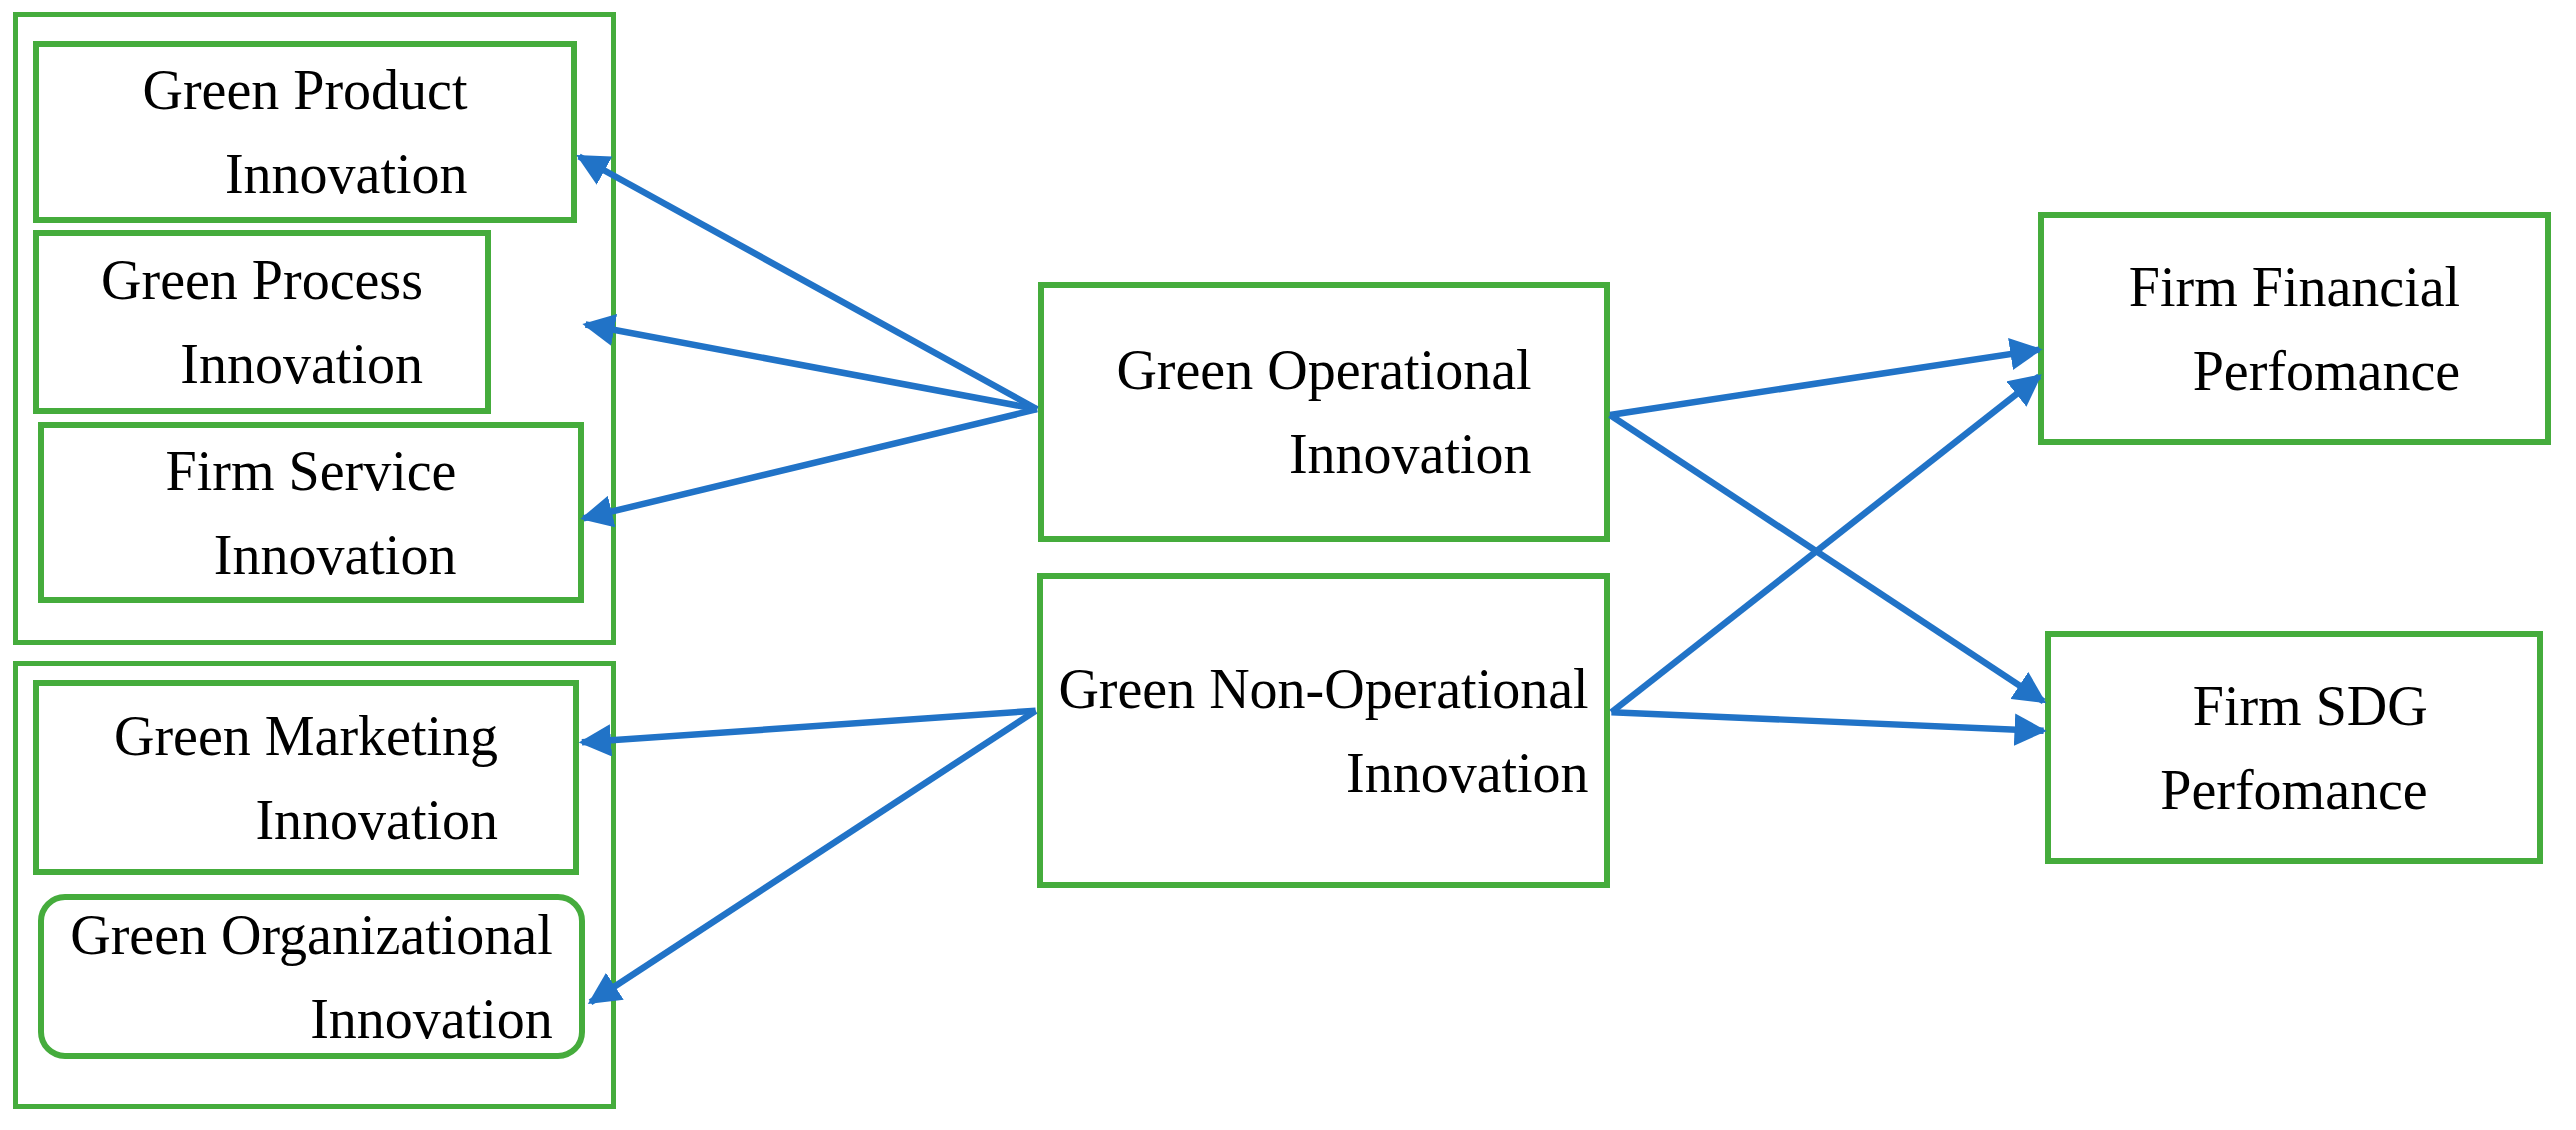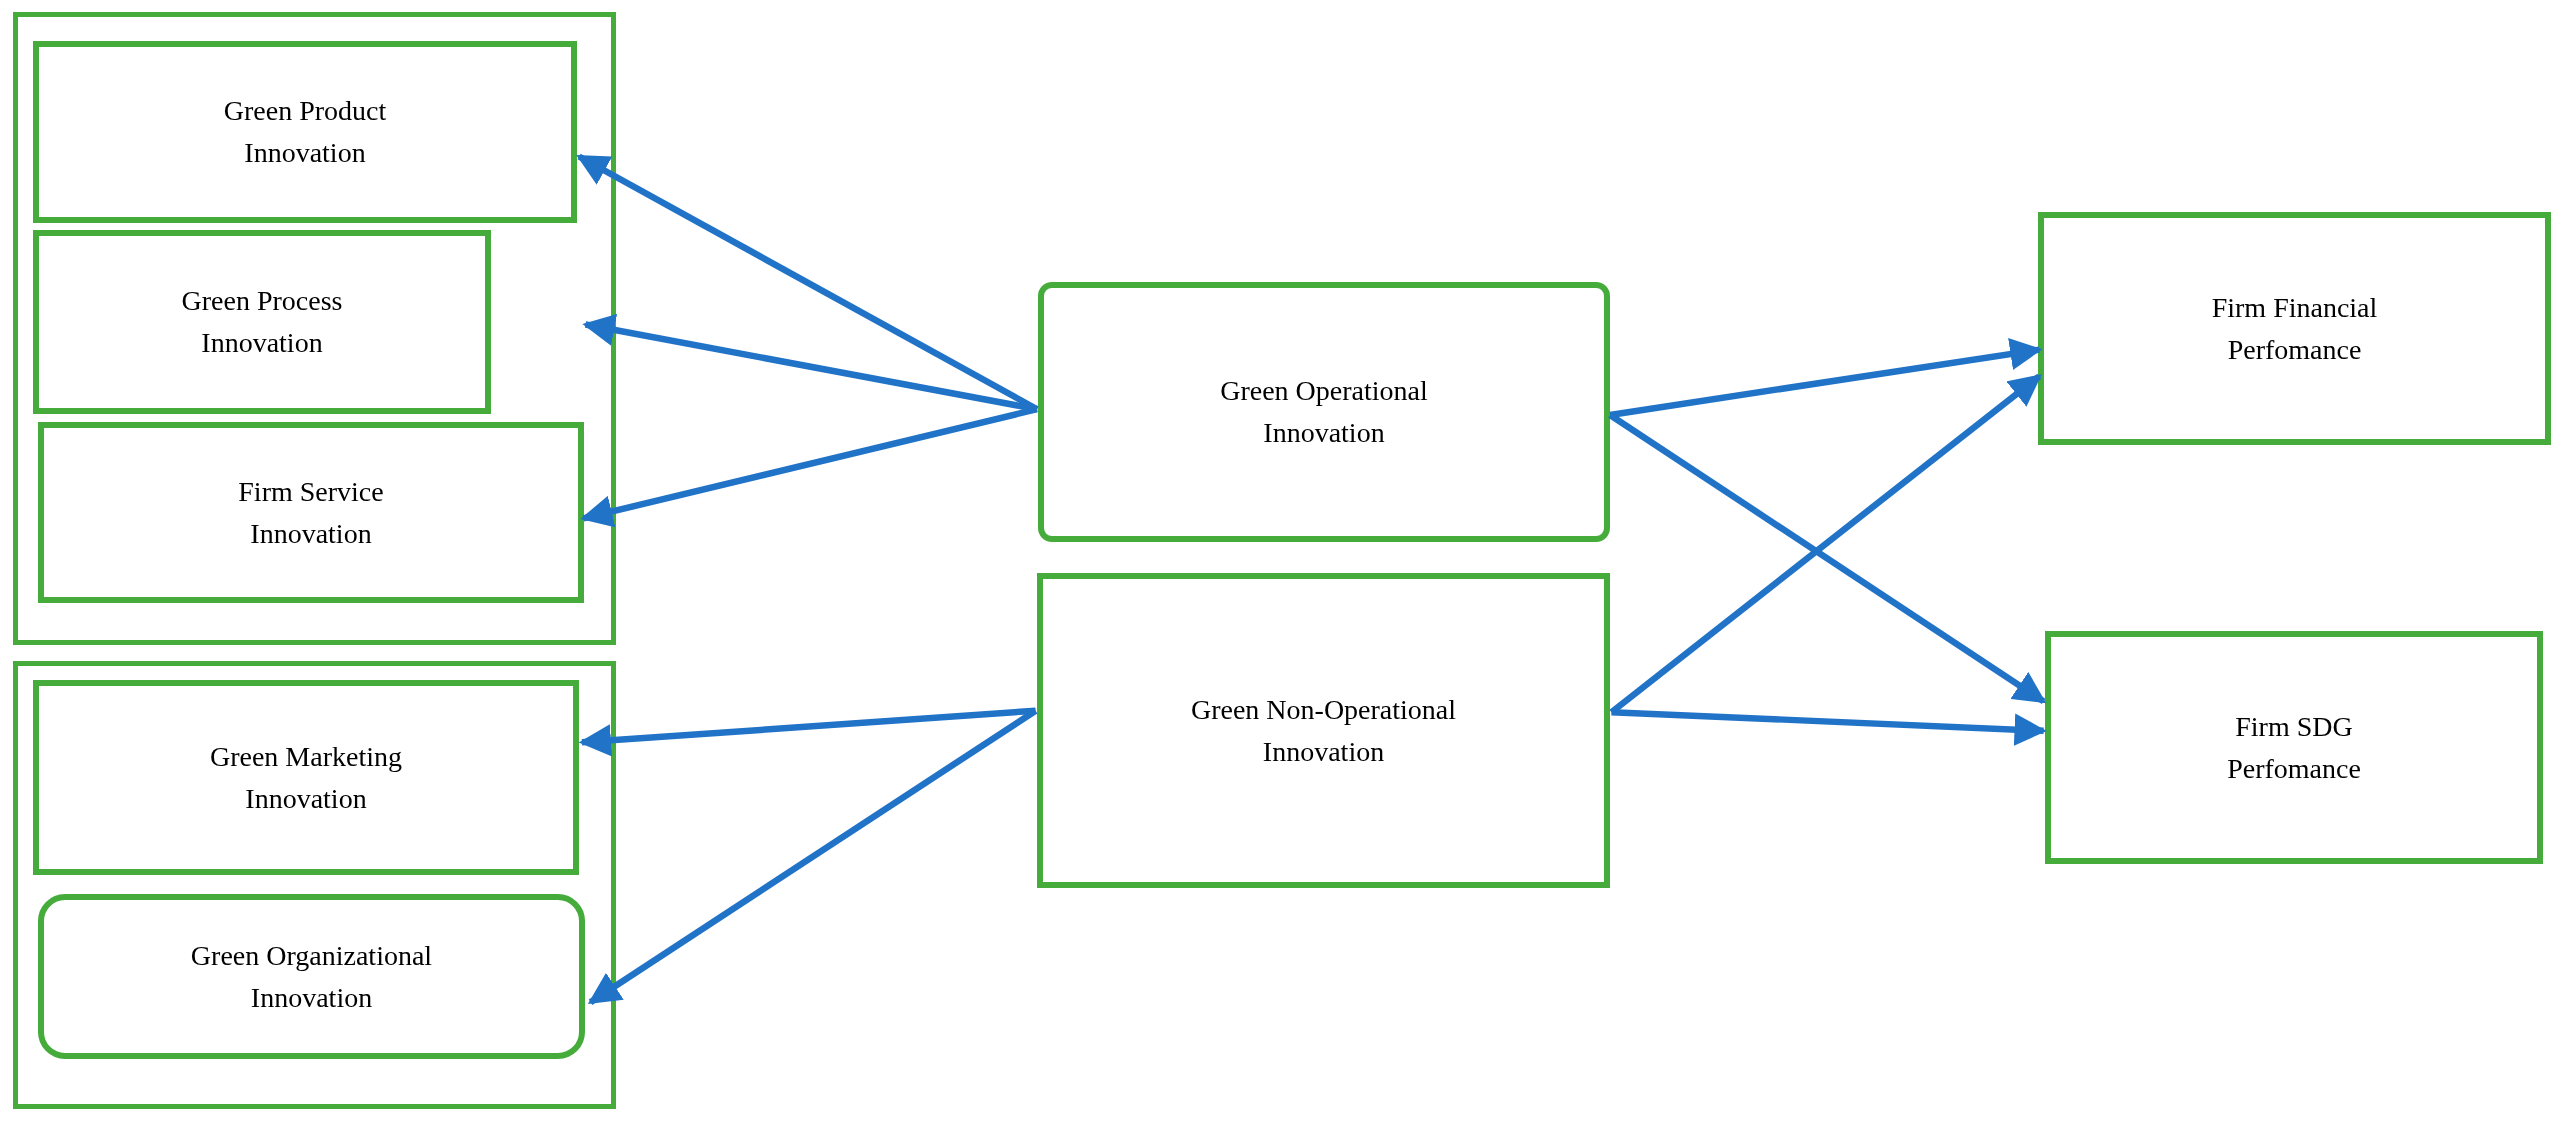--- a/index.html
+++ b/index.html
@@ -30,36 +30,36 @@
     border:6.5px solid var(--green);
     box-sizing:border-box;
     background:var(--bg);
     display:flex;
     align-items:center;
     justify-content:center;
     z-index:2;
   }
   .box-label{
     display:block;
-    text-align:center;
+    text-align:right;
     white-space:pre-line;
-    font-size:28px;
+    font-size:56px;
     line-height:1.5;
   }
   
   #frame-operational-group   {left:13px;  top:11.5px;  width:603px; height:633px;}
   #box-product               {left:33px;  top:41px;  width:544px; height:182px;}
   #box-process               {left:33px;  top:230px; width:458px; height:184px;}
   #box-service               {left:38px;  top:422px; width:546px; height:181px;}
   
   #frame-non-operational-group{left:13px; top:661px; width:603px; height:448px;}
   #box-marketing             {left:33px;  top:680px; width:546px; height:195px;}
   #box-organizational        {left:38px;  top:894px;width:547px; height:165px;border-radius:27px;}
   
-  #box-operational           {left:1038px;top:282px; width:572px; height:260px;border-radius:14px;}
+  #box-operational           {left:1038px;top:282px; width:572px; height:260px;}
   #box-non_operational       {left:1037px;top:573px; width:573px; height:315px;}
   
   #box-financial             {left:2038px;top:212px; width:513px; height:233px;}
   #box-sdg                   {left:2045px;top:631px; width:498px; height:233px;}
   
   .arrows{
     position:absolute;
     left:0; top:0;
     width:2576px;
     height:1130px;

